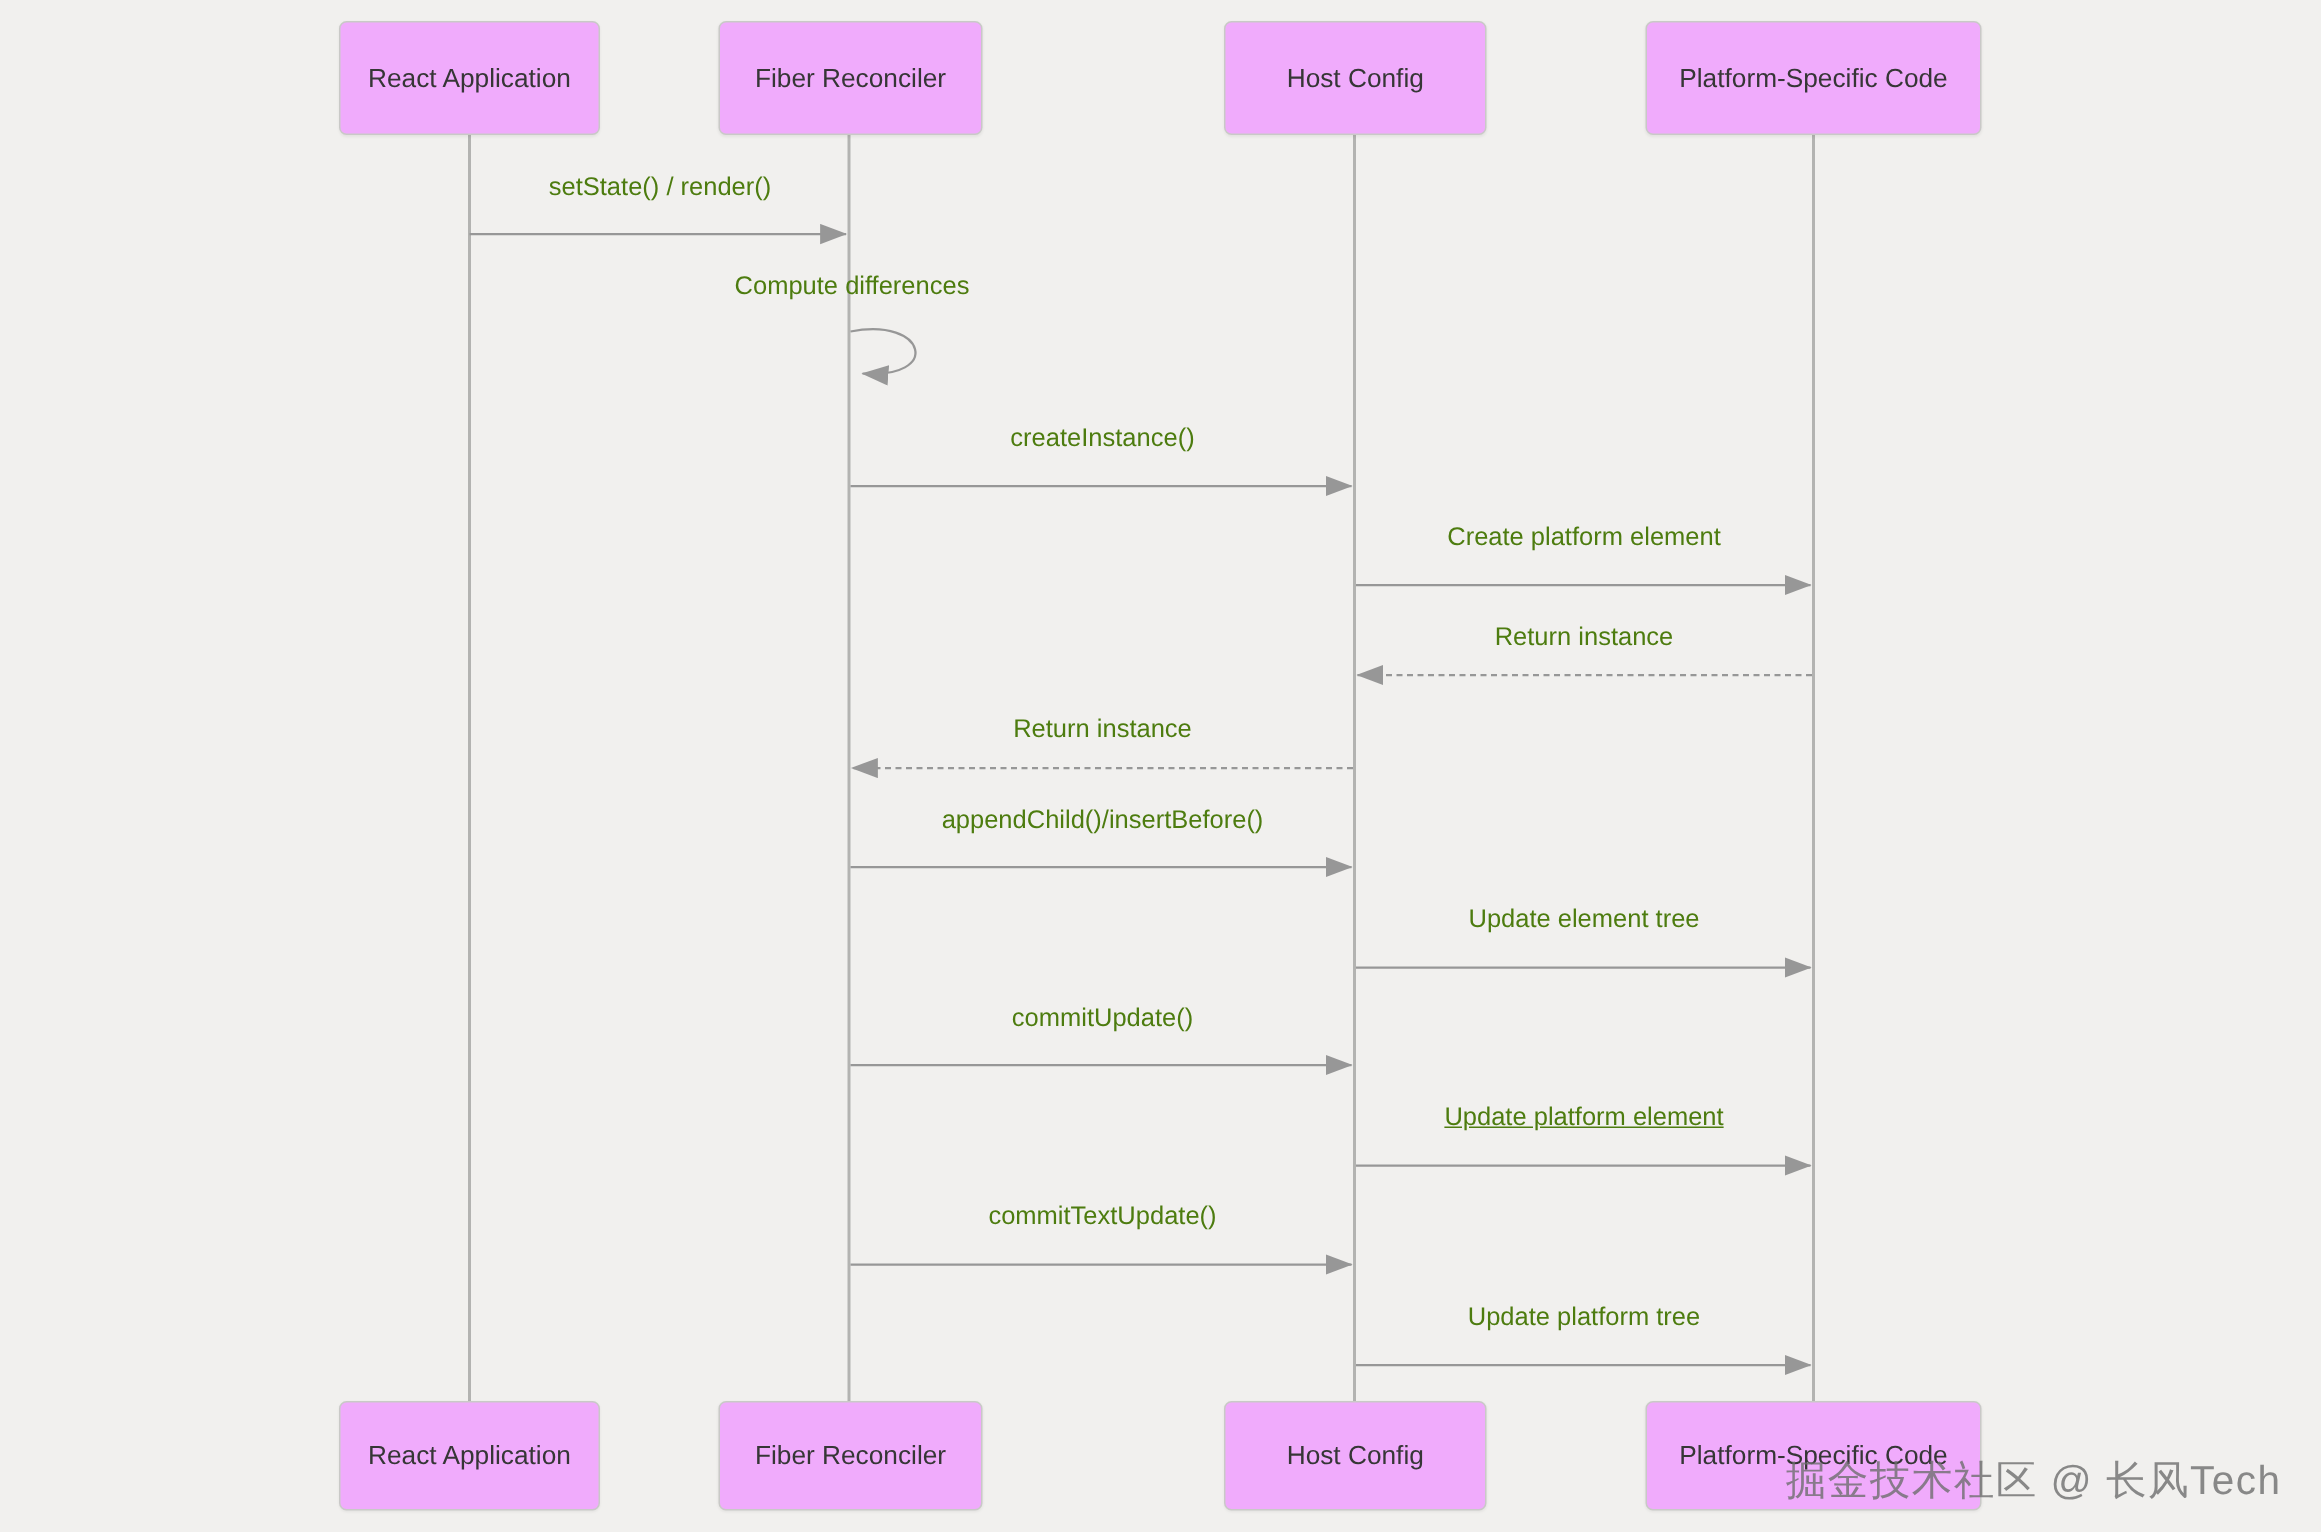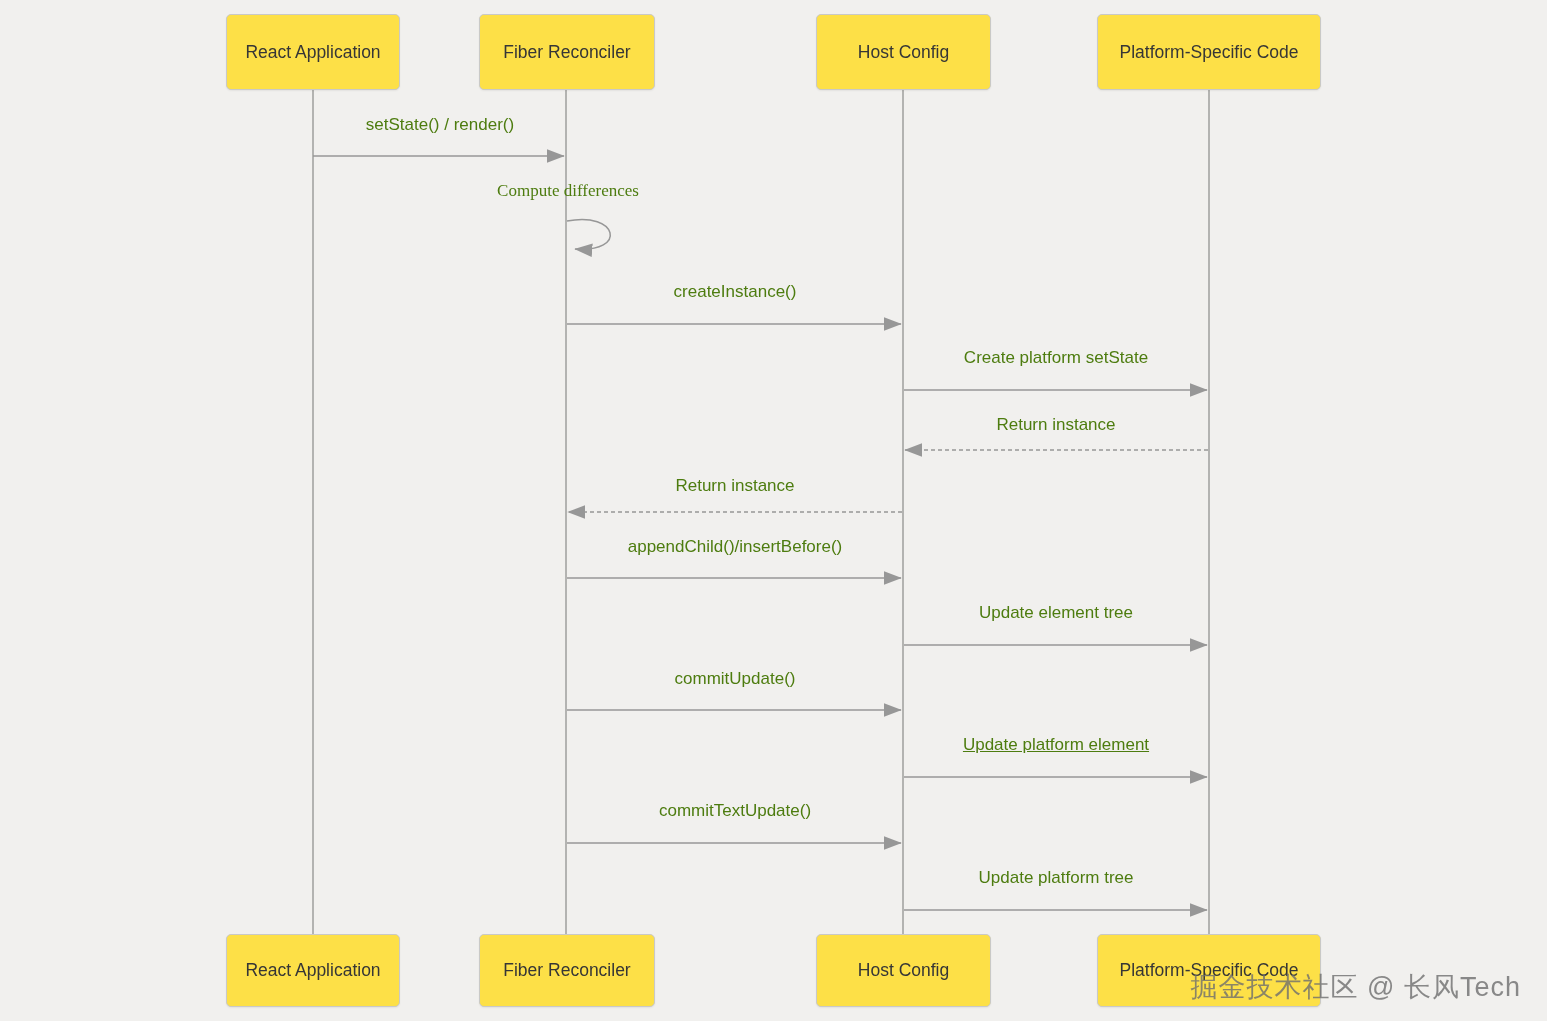--- a/index.html
+++ b/index.html
@@ -16,21 +16,21 @@
     overflow: hidden;
   }
   .svg-layer {
     position: absolute;
     left: 0; top: 0;
     width: 1547px;
     height: 1021px;
   }
   .actor-box {
     position: absolute;
-    background: #fde047;
+    background: #f0abfc;
     border: 1px solid #c9c9c7;
     border-radius: 5px;
     box-shadow: 0 1px 2px rgba(0,0,0,0.06);
     display: flex;
     align-items: center;
     justify-content: center;
     font-size: 17.5px;
     color: #363636;
     box-sizing: border-box;
   }
@@ -103,23 +103,23 @@
     <span>Fiber Reconciler</span>
   </div>
   <div class="actor-box" style="left:816px; top:934px; width:175px; height:73px;">
     <span>Host Config</span>
   </div>
   <div class="actor-box" style="left:1097px; top:934px; width:224px; height:73px;">
     <span>Platform-Specific Code</span>
   </div>
 
   <div class="msg-label" style="left:440px;  top:125px;">setState() / render()</div>
-  <div class="msg-label" style="left:568px;  top:191px;font-family:Liberation Serif, serif;">Compute differences</div>
+  <div class="msg-label" style="left:568px;  top:191px;">Compute differences</div>
   <div class="msg-label" style="left:735px;  top:292px;text-align:center;">createInstance()</div>
-  <div class="msg-label" style="left:1056px; top:358px;">Create platform setState</div>
+  <div class="msg-label" style="left:1056px; top:358px;">Create platform element</div>
   <div class="msg-label" style="left:1056px; top:425px;">Return instance</div>
   <div class="msg-label" style="left:735px;  top:486px;">Return instance</div>
   <div class="msg-label" style="left:735px;  top:547px;">appendChild()/insertBefore()</div>
   <div class="msg-label" style="left:1056px; top:613px;">Update element tree</div>
   <div class="msg-label" style="left:735px;  top:679px;">commitUpdate()</div>
   <div class="msg-label" style="left:1056px; top:745px;text-decoration:underline;">Update platform element</div>
   <div class="msg-label" style="left:735px;  top:811px;">commitTextUpdate()</div>
   <div class="msg-label" style="left:1056px; top:878px;">Update platform tree</div>
 
   <div class="watermark">掘金技术社区 @ 长风Tech</div>

